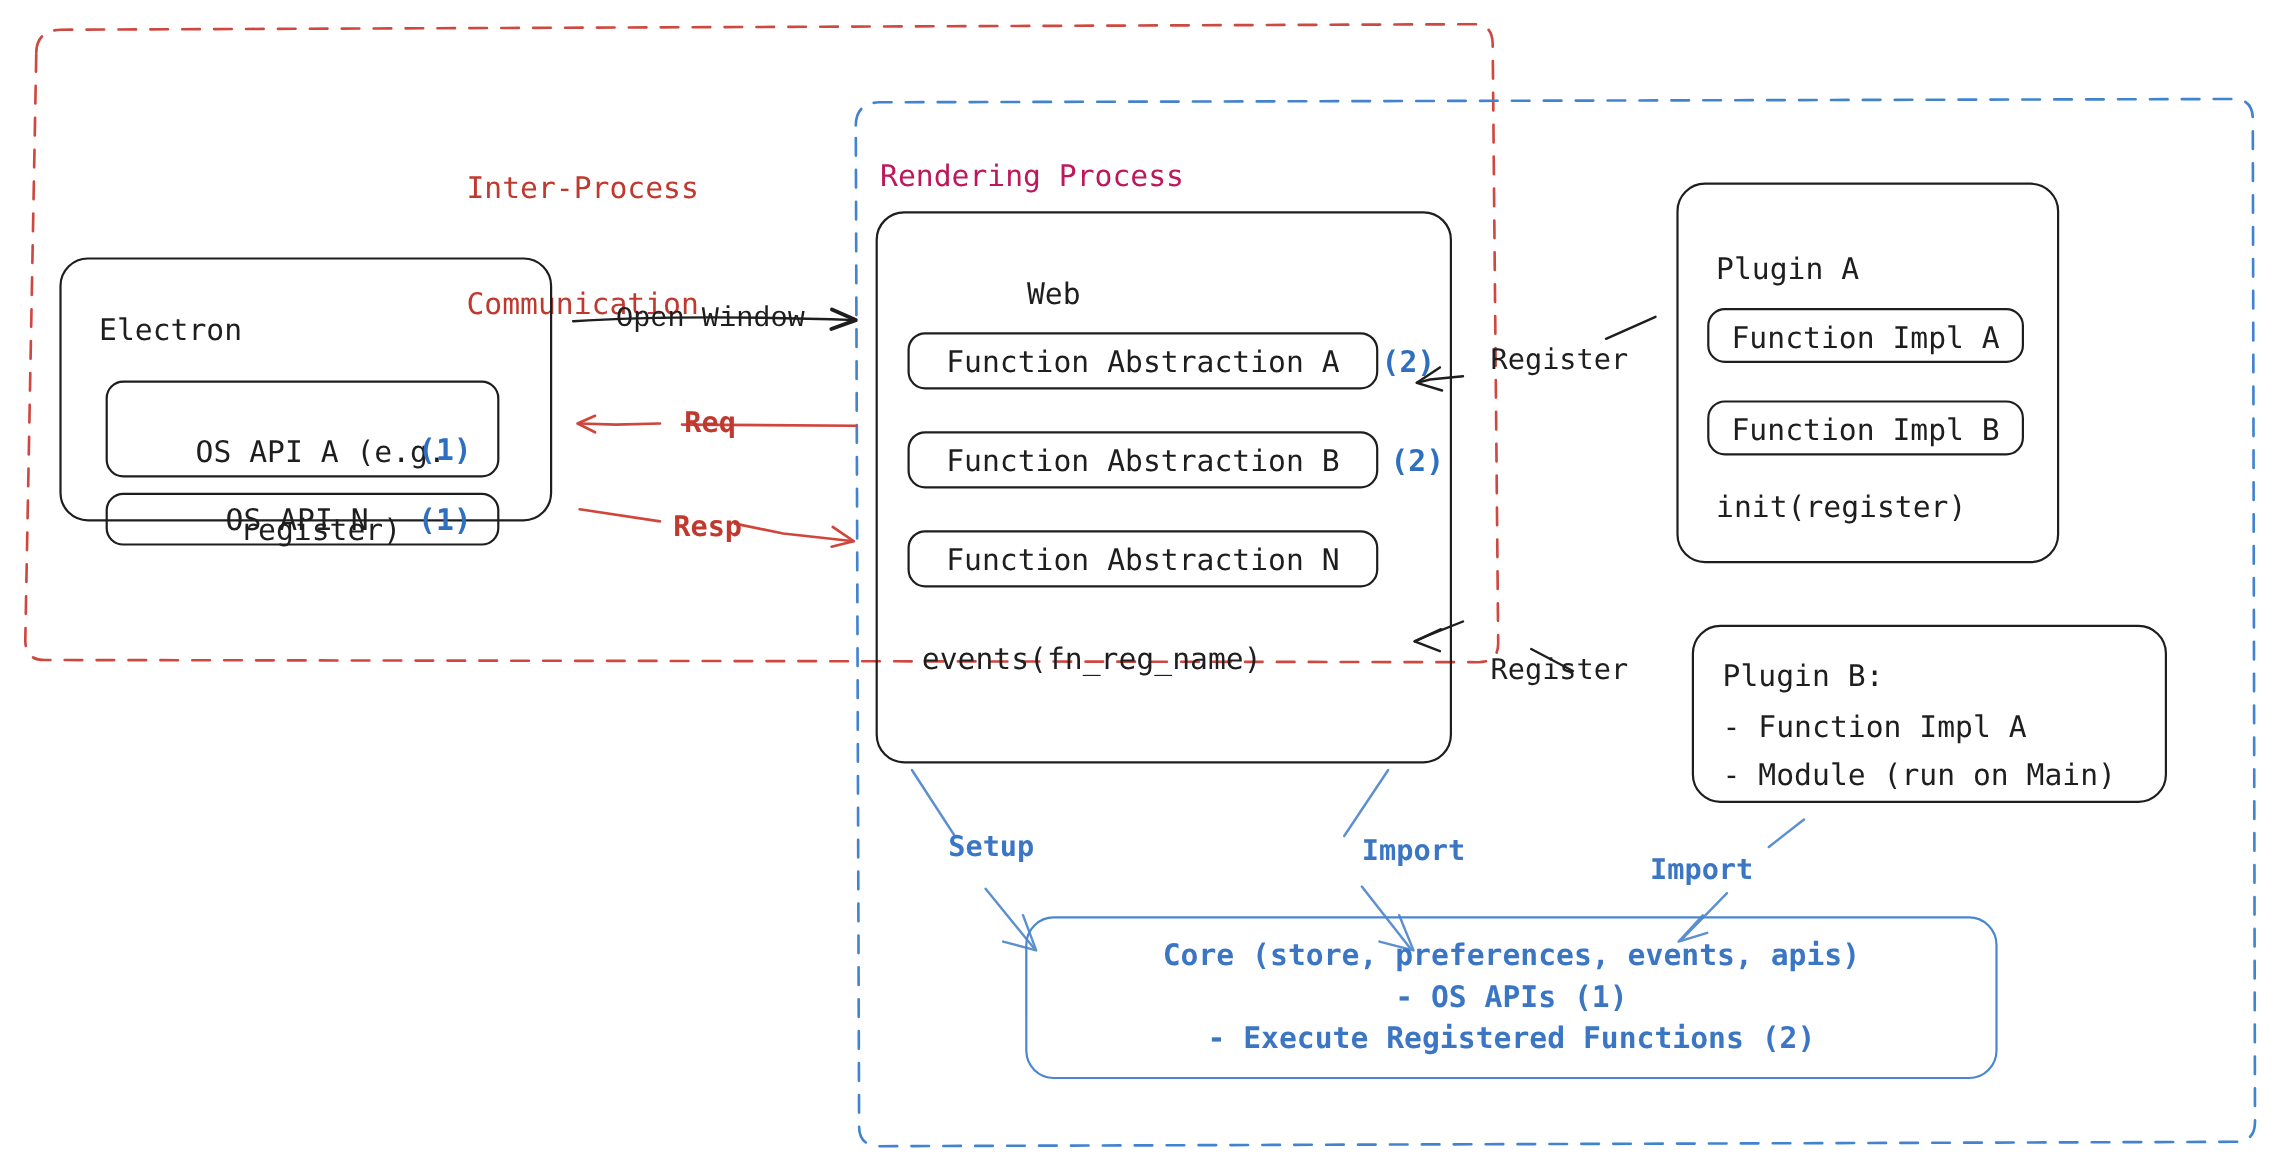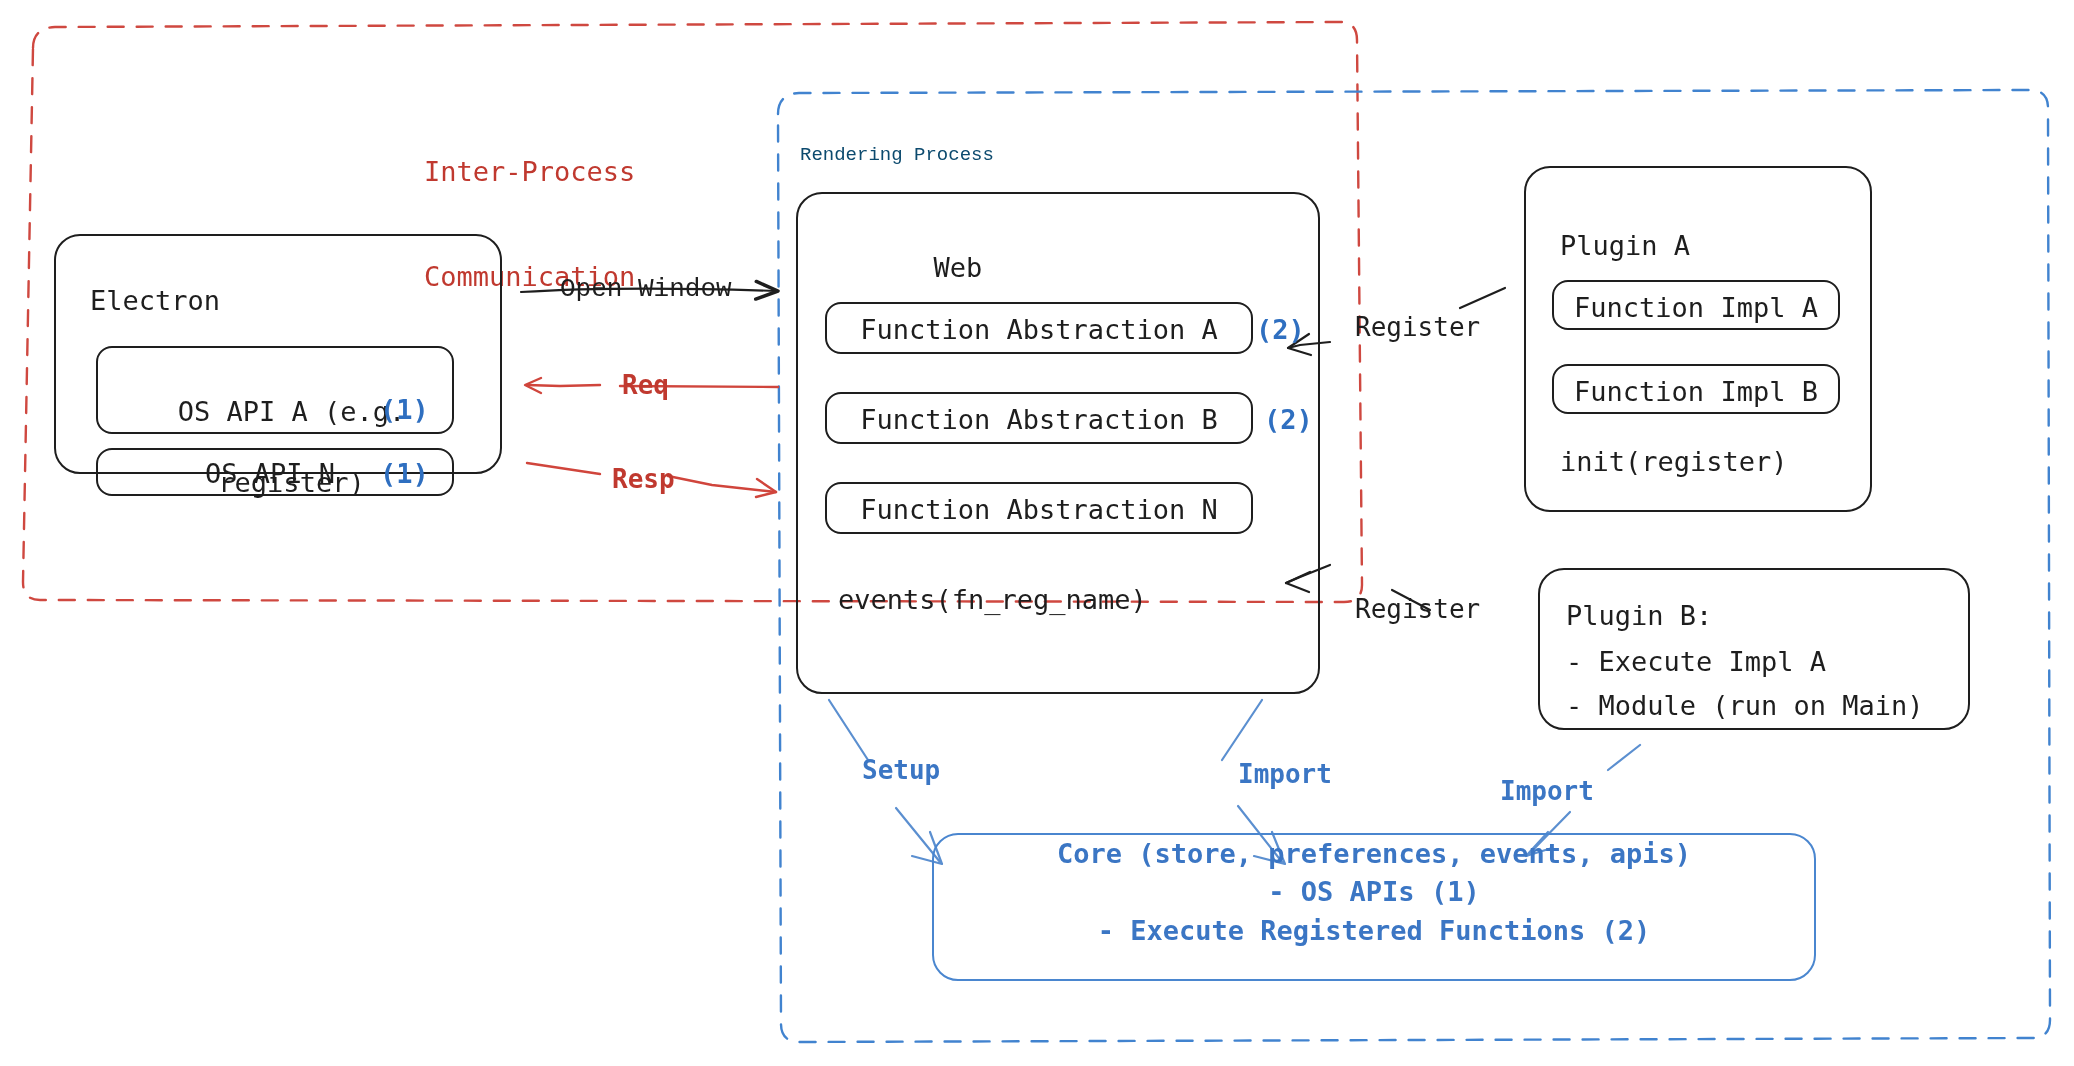--- a/index.html
+++ b/index.html
@@ -42,34 +42,34 @@
     white-space: pre;
     line-height: 1.32;
   }
   .lbl.center {
     text-align: center;
     transform: translateX(-50%);
   }
   .t-title    { font-size: 27px; }
   .t-inner    { font-size: 27px; }
   .t-group-red  { font-size: 27px; color: #c0392f; line-height: 1.30; }
-  .t-group-blue { font-size: 19px; color: #0c4a6e; font-family: Liberation Mono, monospace; }
+  .t-group-blue { font-size: 27px; color: #be185d; }
   .t-edge     { font-size: 26px; }
   .t-edge-red { font-size: 26px; color: #c0392f; font-weight: 600; }
   .t-edge-blue{ font-size: 26px; color: #3b76c4; font-weight: 600; }
   .t-core     { font-size: 27px; color: #3b76c4; font-weight: 700; text-align: center; line-height: 1.42; }
   .t-num      { font-size: 27px; color: #2f6fc0; font-weight: 600; }
   .core-node {
     position: absolute;
     box-sizing: border-box;
     border: 2.5px solid #4a86cf;
     border-radius: 26px;
     background: transparent;
     display: flex;
-    align-items: flex-start;
+    align-items: center;
     justify-content: center;
   }
 </style>
 </head>
 <body>
 
 <div id="canvas">
 
   <svg id="svg-layer" viewBox="0 0 2074 1066">
     <defs>
@@ -182,21 +182,21 @@
   <div class="node inner" style="left:1552px; top:280px; width:288px; height:50px;"></div>
   <div class="lbl t-inner center" style="left:1696px; top:290px;">Function Impl A</div>
 
   <div class="node inner" style="left:1552px; top:364px; width:288px; height:50px;"></div>
   <div class="lbl t-inner center" style="left:1696px; top:374px;">Function Impl B</div>
 
   <div class="lbl t-inner" style="left:1560px; top:444px;">init(register)</div>
 
   <div class="node" style="left:1538px; top:568px; width:432px; height:162px;"></div>
   <div class="lbl t-inner" style="left:1566px; top:598px;">Plugin B:</div>
-  <div class="lbl t-inner" style="left:1566px; top:644px;">- Execute Impl A</div>
+  <div class="lbl t-inner" style="left:1566px; top:644px;">- Function Impl A</div>
   <div class="lbl t-inner" style="left:1566px; top:688px;">- Module (run on Main)</div>
 
   <div class="core-node" style="left:932px; top:833px; width:884px; height:148px;">
     <div class="t-core">
       <div>Core (store, preferences, events, apis)</div>
       <div>- OS APIs (1)</div>
       <div>- Execute Registered Functions (2)</div>
     </div>
   </div>
 

